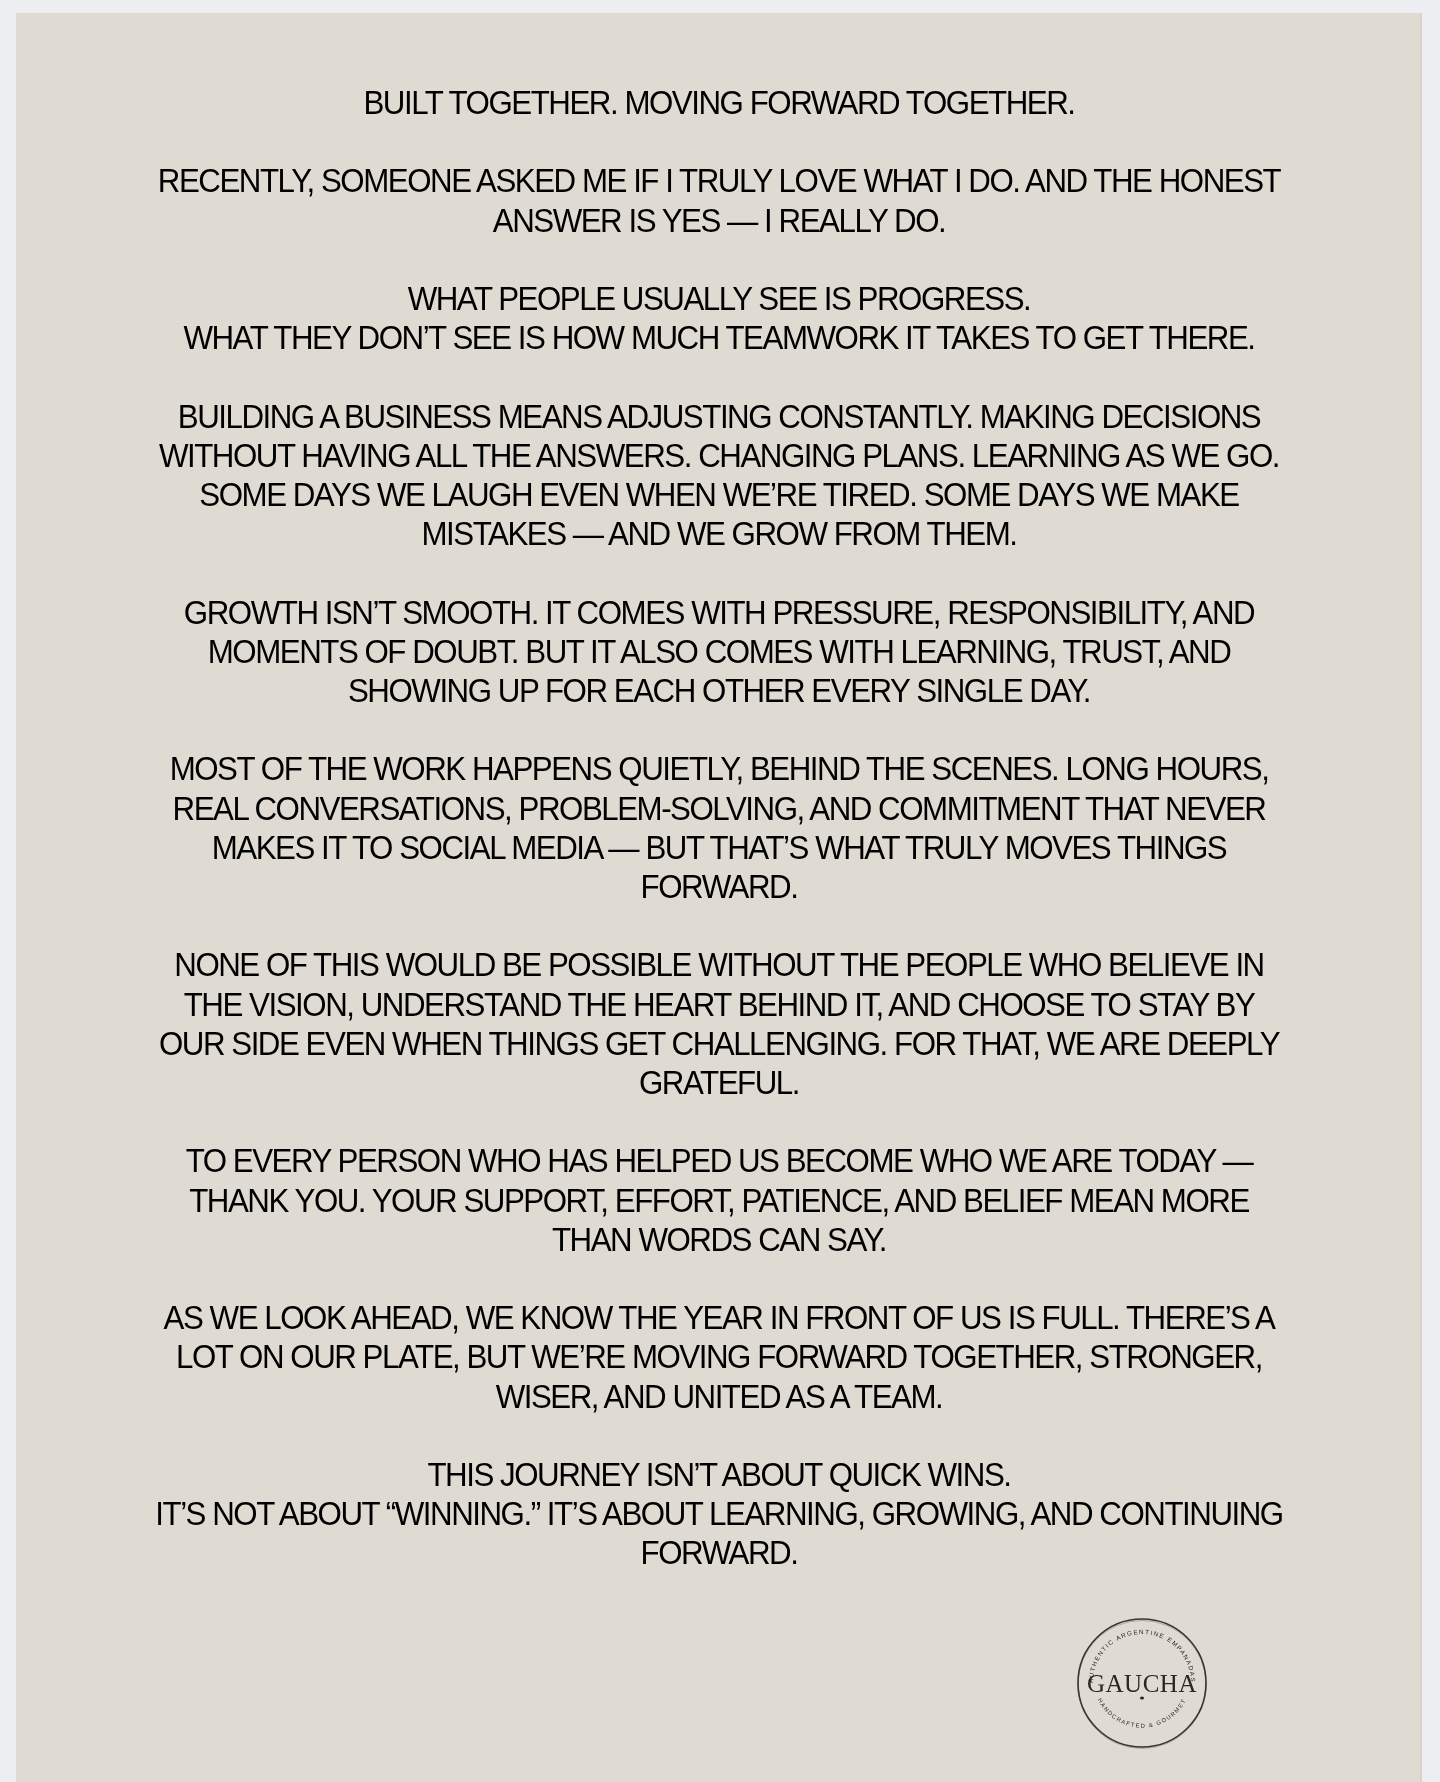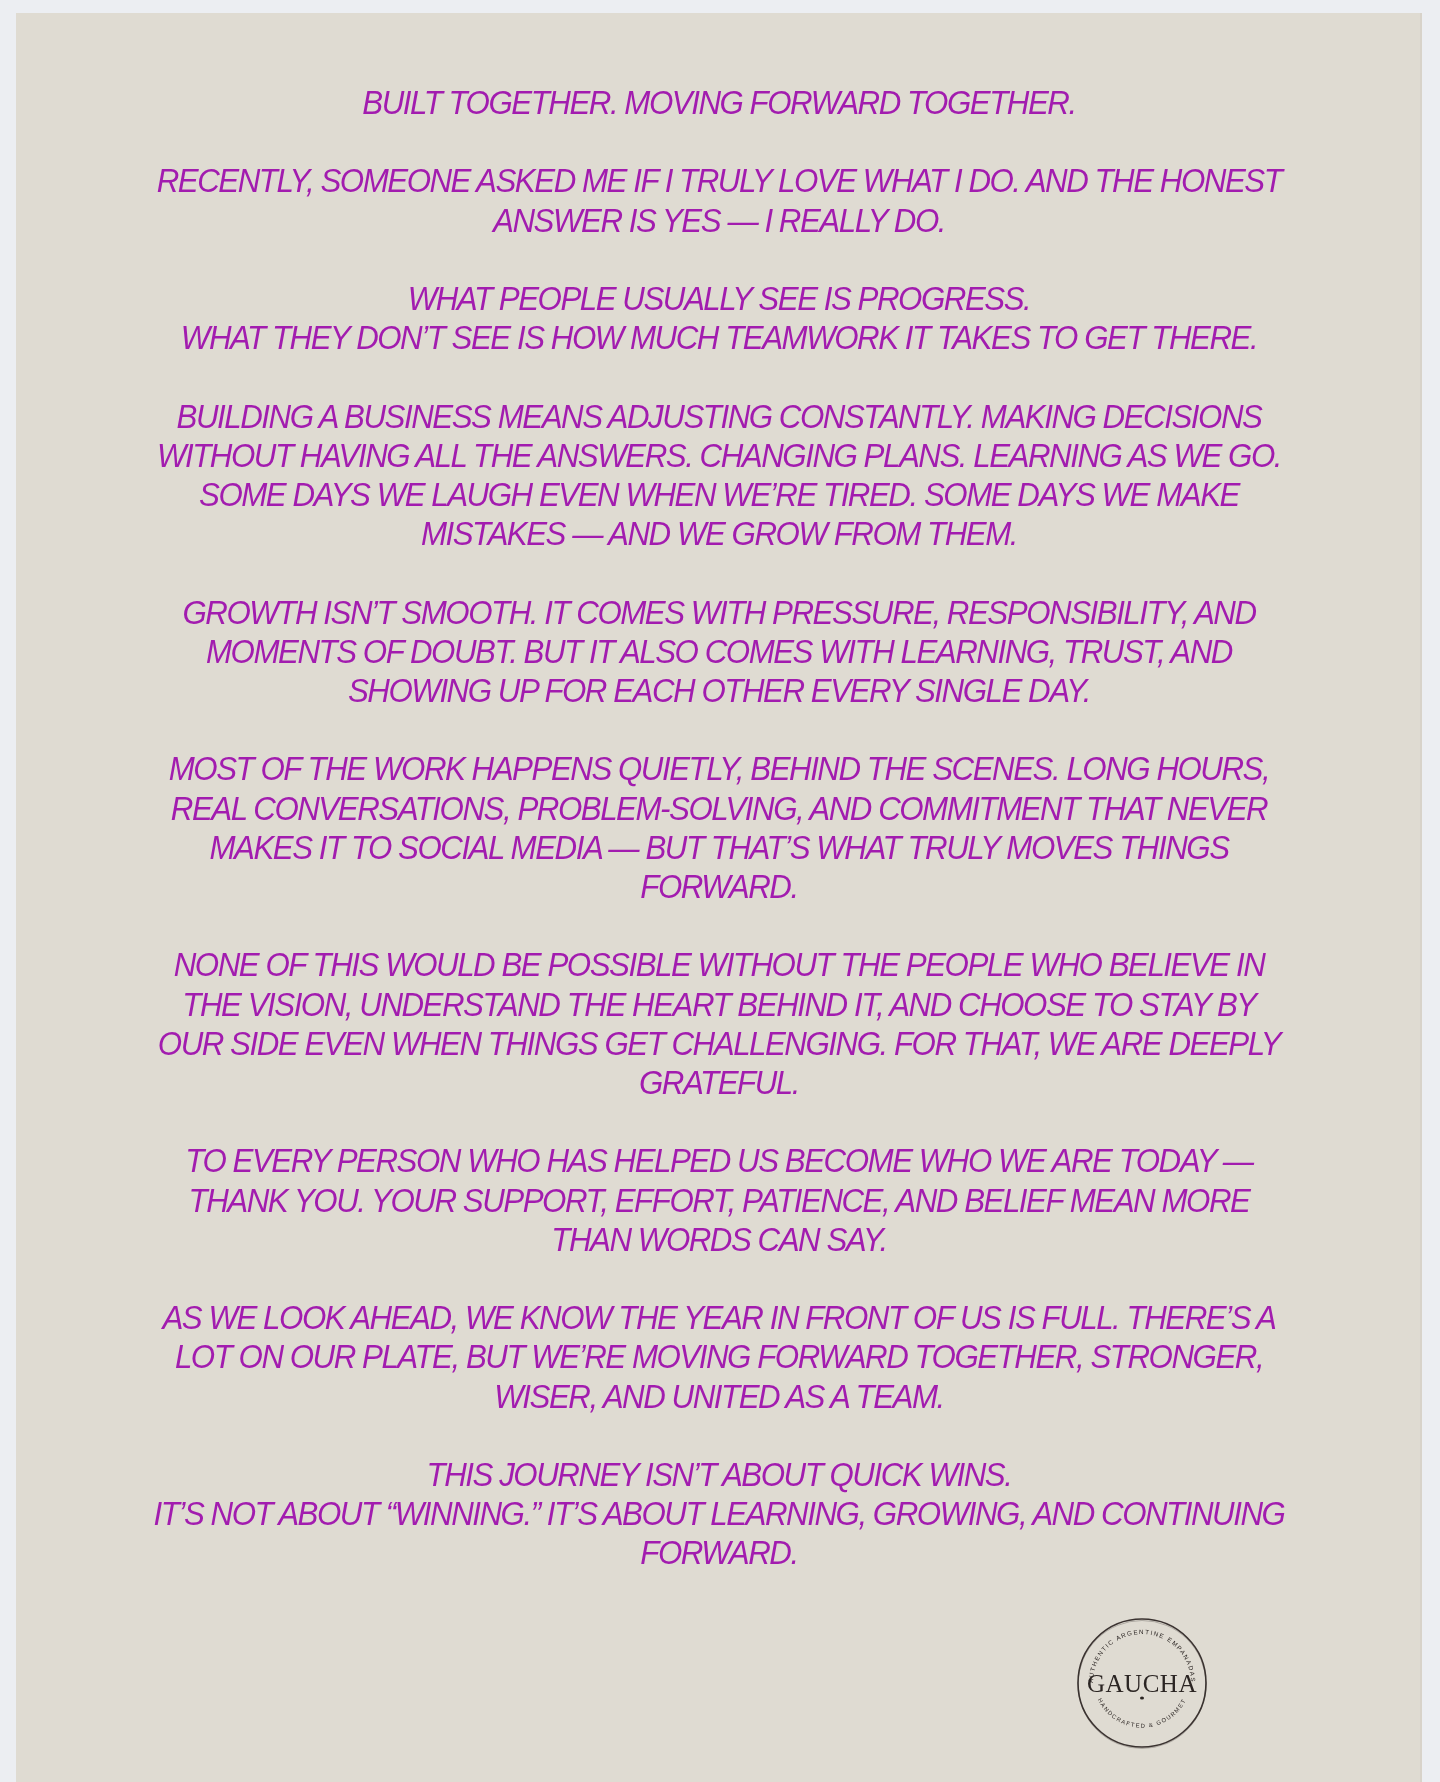--- a/index.html
+++ b/index.html
@@ -19,26 +19,25 @@
       background: #dfdbd2;
       border-right: 2px solid #d8d3ca;
       box-sizing: border-box;
     }
     .text-block {
       position: absolute;
       left: 0;
       top: 70px;
       width: 1406px;
       text-align: center;
-      color: #a21caf;
+      color: #000000;
       font-family: "Liberation Sans", sans-serif;
       font-size: 34px;
       line-height: 39.2px;
       letter-spacing: -1.6px;
-      font-style: italic;
     }
     .text-block .para {
       margin: 0 0 39.2px 0;
       transform: scaleX(0.92);
       transform-origin: center;
     }
     .text-block .line {
       display: block;
       white-space: nowrap;
     }

